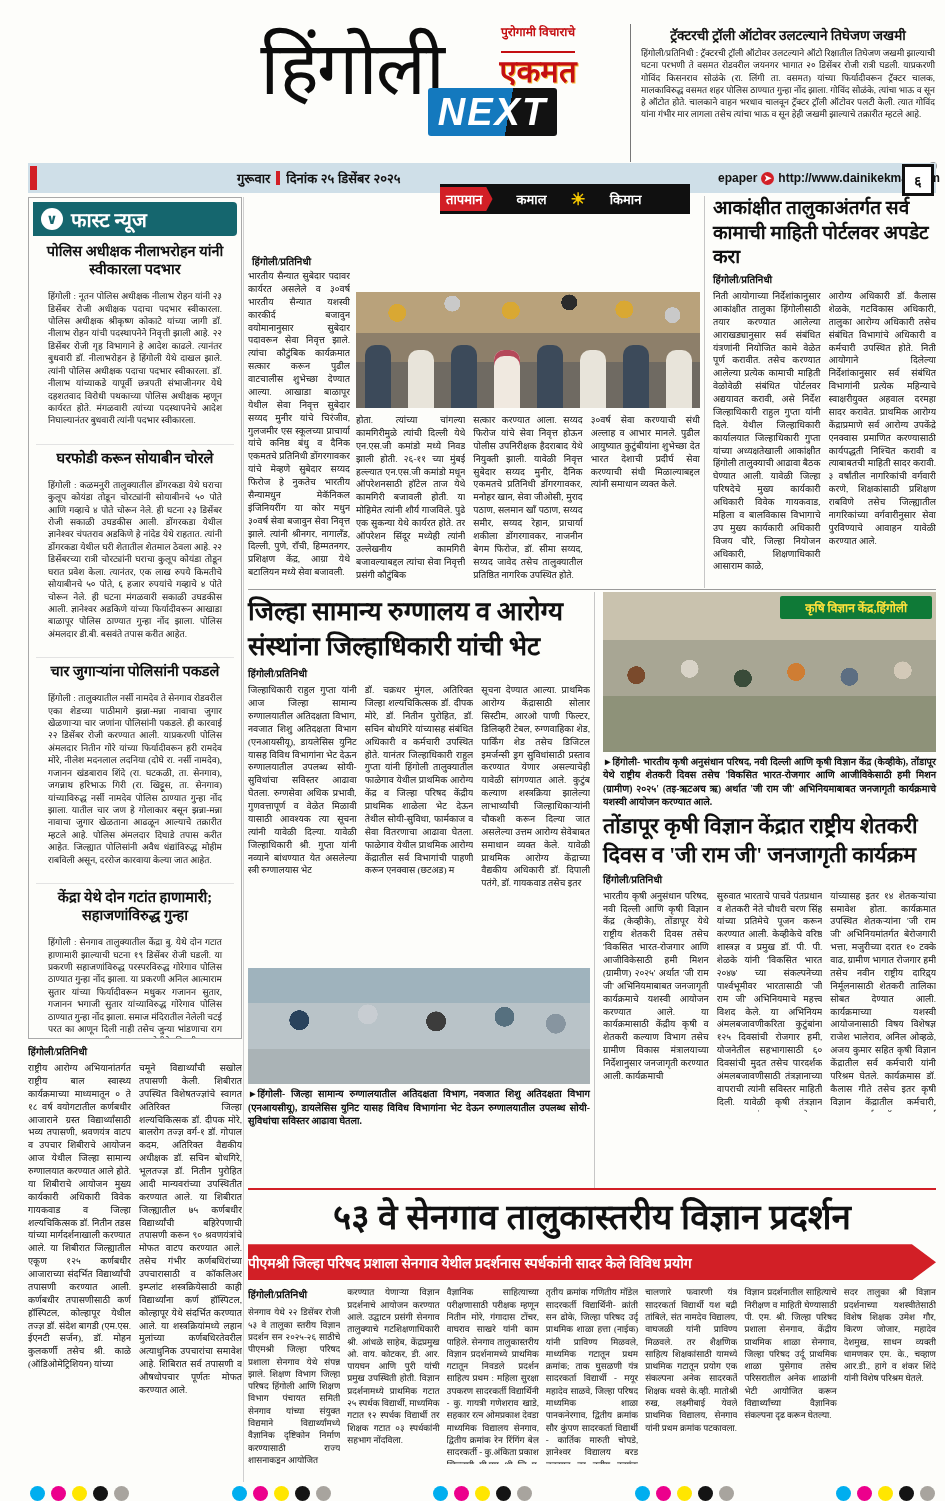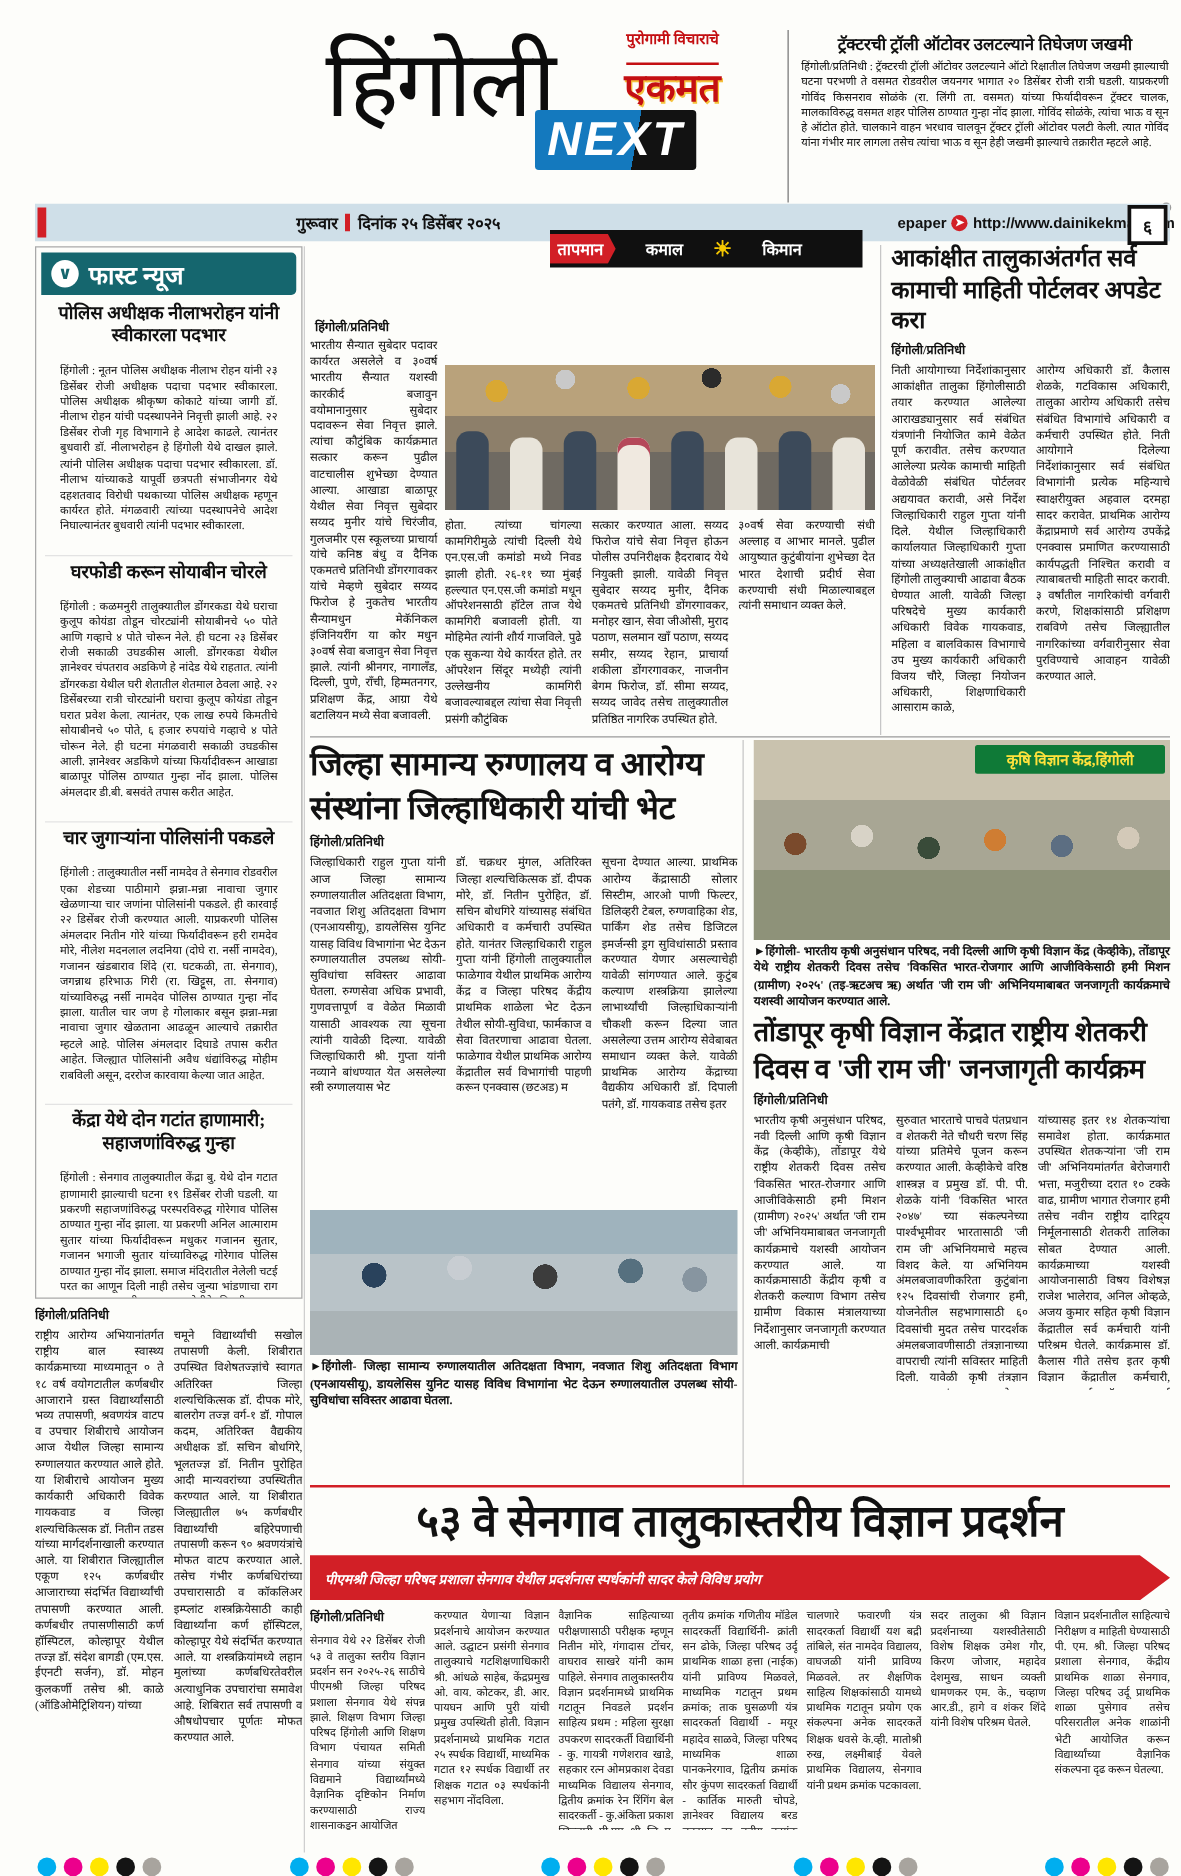--- a/index.html
+++ b/index.html
@@ -113,22 +113,22 @@
         radial-gradient(circle 9px at 90% 49%,#d3c9b8 98%,transparent),
         linear-gradient(180deg,#c9c2ae 0 30%,#a8a694 30% 65%,#8e9279 65% 100%);}
   .kvk-banner{position:absolute;top:4px;right:4px;background:#0f7a37;color:#ffe23c;font-weight:bold;
               font-size:12px;padding:3px 25px;border-radius:2px;}
   .kvk h2{margin:3px 0 2px;font-size:21.5px;line-height:1.35;}
   .kvk .cols .c{height:222px;}
   
   .expo{left:248px;top:1194px;width:688px;height:290px;}
   .expo h1{margin:0;font-size:35px;text-align:center;line-height:1.35;}
   .subhead{margin-top:3px;height:36px;background:#d21f26;color:#fff;display:flex;align-items:center;
-           padding-left:12px;font-size:11px;font-weight:bold;
-           clip-path:polygon(0 0,96.5% 0,100% 50%,96.5% 100%,0 100%);font-style:italic;}
+           font-size:14px;font-weight:bold;
+           clip-path:polygon(0 0,96.5% 0,100% 50%,96.5% 100%,0 100%);}
   .expo .cols{margin-top:6px;gap:7px;}
   .expo .cols .c{height:178px;font-size:8.8px;}
   
   .dots{left:30px;top:1486px;width:905px;display:flex;justify-content:space-between;}
   .dg{display:flex;gap:6px;}
   .dot{width:15px;height:15px;border-radius:50%;}
   .dc{background:#00aeef}.dm{background:#ec008c}.dy{background:#ffe600}.dk{background:#141414}.dgr{background:#a8a49e}
 </style>
 </head>
 <body>
@@ -267,22 +267,22 @@
     <div class="subhead">पीएमश्री जिल्हा परिषद प्रशाला सेनगाव येथील प्रदर्शनास स्पर्धकांनी सादर केले विविध प्रयोग</div>
     <div class="cols">
       <div class="c">
         <div class="byline">हिंगोली/प्रतिनिधी</div>
         <span>सेनगाव येथे २२ डिसेंबर रोजी ५३ वे तालुका स्तरीय विज्ञान प्रदर्शन सन २०२५-२६ साठीचे पीएमश्री जिल्हा परिषद प्रशाला सेनगाव येथे संपन्न झाले. शिक्षण विभाग जिल्हा परिषद हिंगोली आणि शिक्षण विभाग पंचायत समिती सेनगाव यांच्या संयुक्त विद्यमाने विद्यार्थ्यांमध्ये वैज्ञानिक दृष्टिकोन निर्माण करण्यासाठी राज्य शासनाकडून आयोजित</span>
       </div>
       <div class="c">करण्यात येणाऱ्या विज्ञान प्रदर्शनाचे आयोजन करण्यात आले. उद्घाटन प्रसंगी सेनगाव तालुक्याचे गटशिक्षणाधिकारी श्री. आंधळे साहेब, केंद्रप्रमुख ओ. वाय. कोटकर, डी. आर. पायघन आणि पुरी यांची प्रमुख उपस्थिती होती. विज्ञान प्रदर्शनामध्ये प्राथमिक गटात २५ स्पर्धक विद्यार्थी, माध्यमिक गटात १२ स्पर्धक विद्यार्थी तर शिक्षक गटात ०३ स्पर्धकांनी सहभाग नोंदविला.</div>
       <div class="c">वैज्ञानिक साहित्याच्या परीक्षणासाठी परीक्षक म्हणून नितीन मोरे, गंगादास टोंचर, वाघराव साखरे यांनी काम पाहिले. सेनगाव तालुकास्तरीय विज्ञान प्रदर्शनामध्ये प्राथमिक गटातून निवडले प्रदर्शन साहित्य प्रथम : महिला सुरक्षा उपकरण सादरकर्ती विद्यार्थिनी - कु. गायत्री गणेशराव खाडे, सहकार रत्न ओमप्रकाश देवडा माध्यमिक विद्यालय सेनगाव, द्वितीय क्रमांक रेन रिंगिंग बेल सादरकर्ती - कु.अंकिता प्रकाश खिल्लारी, पी.एम. श्री. जि. प. प्रशाला गोरेगाव तर</div>
       <div class="c">तृतीय क्रमांक गणितीय मॉडेल सादरकर्ती विद्यार्थिनी- क्रांती सन ढोके, जिल्हा परिषद उर्दू प्राथमिक शाळा हत्ता (नाईक) यांनी प्राविण्य मिळवले, माध्यमिक गटातून प्रथम क्रमांक; ताक घुसळणी यंत्र सादरकर्ता विद्यार्थी - मयूर महादेव साळवे, जिल्हा परिषद माध्यमिक शाळा पानकनेरगाव, द्वितीय क्रमांक सौर कुंपण सादरकर्ता विद्यार्थी - कार्तिक मारुती चोपडे, ज्ञानेश्वर विद्यालय बरड चक्रपान तर तृतीय क्रमांक सौरऊर्जेवर</div>
       <div class="c">चालणारे फवारणी यंत्र सादरकर्ता विद्यार्थी यश बद्री तांबिले, संत नामदेव विद्यालय, वाघजळी यांनी प्राविण्य मिळवले. तर शैक्षणिक साहित्य शिक्षकांसाठी यामध्ये प्राथमिक गटातून प्रयोग एक संकल्पना अनेक सादरकर्ते शिक्षक धवसे के.व्ही. मातोश्री रुख, लक्ष्मीबाई येवले प्राथमिक विद्यालय, सेनगाव यांनी प्रथम क्रमांक पटकावला.</div>
+      <div class="c">विज्ञान प्रदर्शनातील साहित्याचे निरीक्षण व माहिती घेण्यासाठी पी. एम. श्री. जिल्हा परिषद प्रशाला सेनगाव, केंद्रीय प्राथमिक शाळा सेनगाव, जिल्हा परिषद उर्दू प्राथमिक शाळा पुसेगाव तसेच परिसरातील अनेक शाळांनी भेटी आयोजित करून विद्यार्थ्यांच्या वैज्ञानिक संकल्पना दृढ करून घेतल्या.</div>
       <div class="c">सदर तालुका श्री विज्ञान प्रदर्शनाच्या यशस्वीतेसाठी विशेष शिक्षक उमेश गौर, किरण जोजार, महादेव देशमुख, साधन व्यक्ती धामणकर एम. के., चव्हाण आर.डी., हागे व शंकर शिंदे यांनी विशेष परिश्रम घेतले.</div>
-      <div class="c">विज्ञान प्रदर्शनातील साहित्याचे निरीक्षण व माहिती घेण्यासाठी पी. एम. श्री. जिल्हा परिषद प्रशाला सेनगाव, केंद्रीय प्राथमिक शाळा सेनगाव, जिल्हा परिषद उर्दू प्राथमिक शाळा पुसेगाव तसेच परिसरातील अनेक शाळांनी भेटी आयोजित करून विद्यार्थ्यांच्या वैज्ञानिक संकल्पना दृढ करून घेतल्या.</div>
     </div>
   </section>
 
   <div class="abs dots">
     <span class="dg">
         <i class="dot dc"></i>
         <i class="dot dm"></i>
         <i class="dot dy"></i>
         <i class="dot dk"></i>
         <i class="dot dgr"></i>

